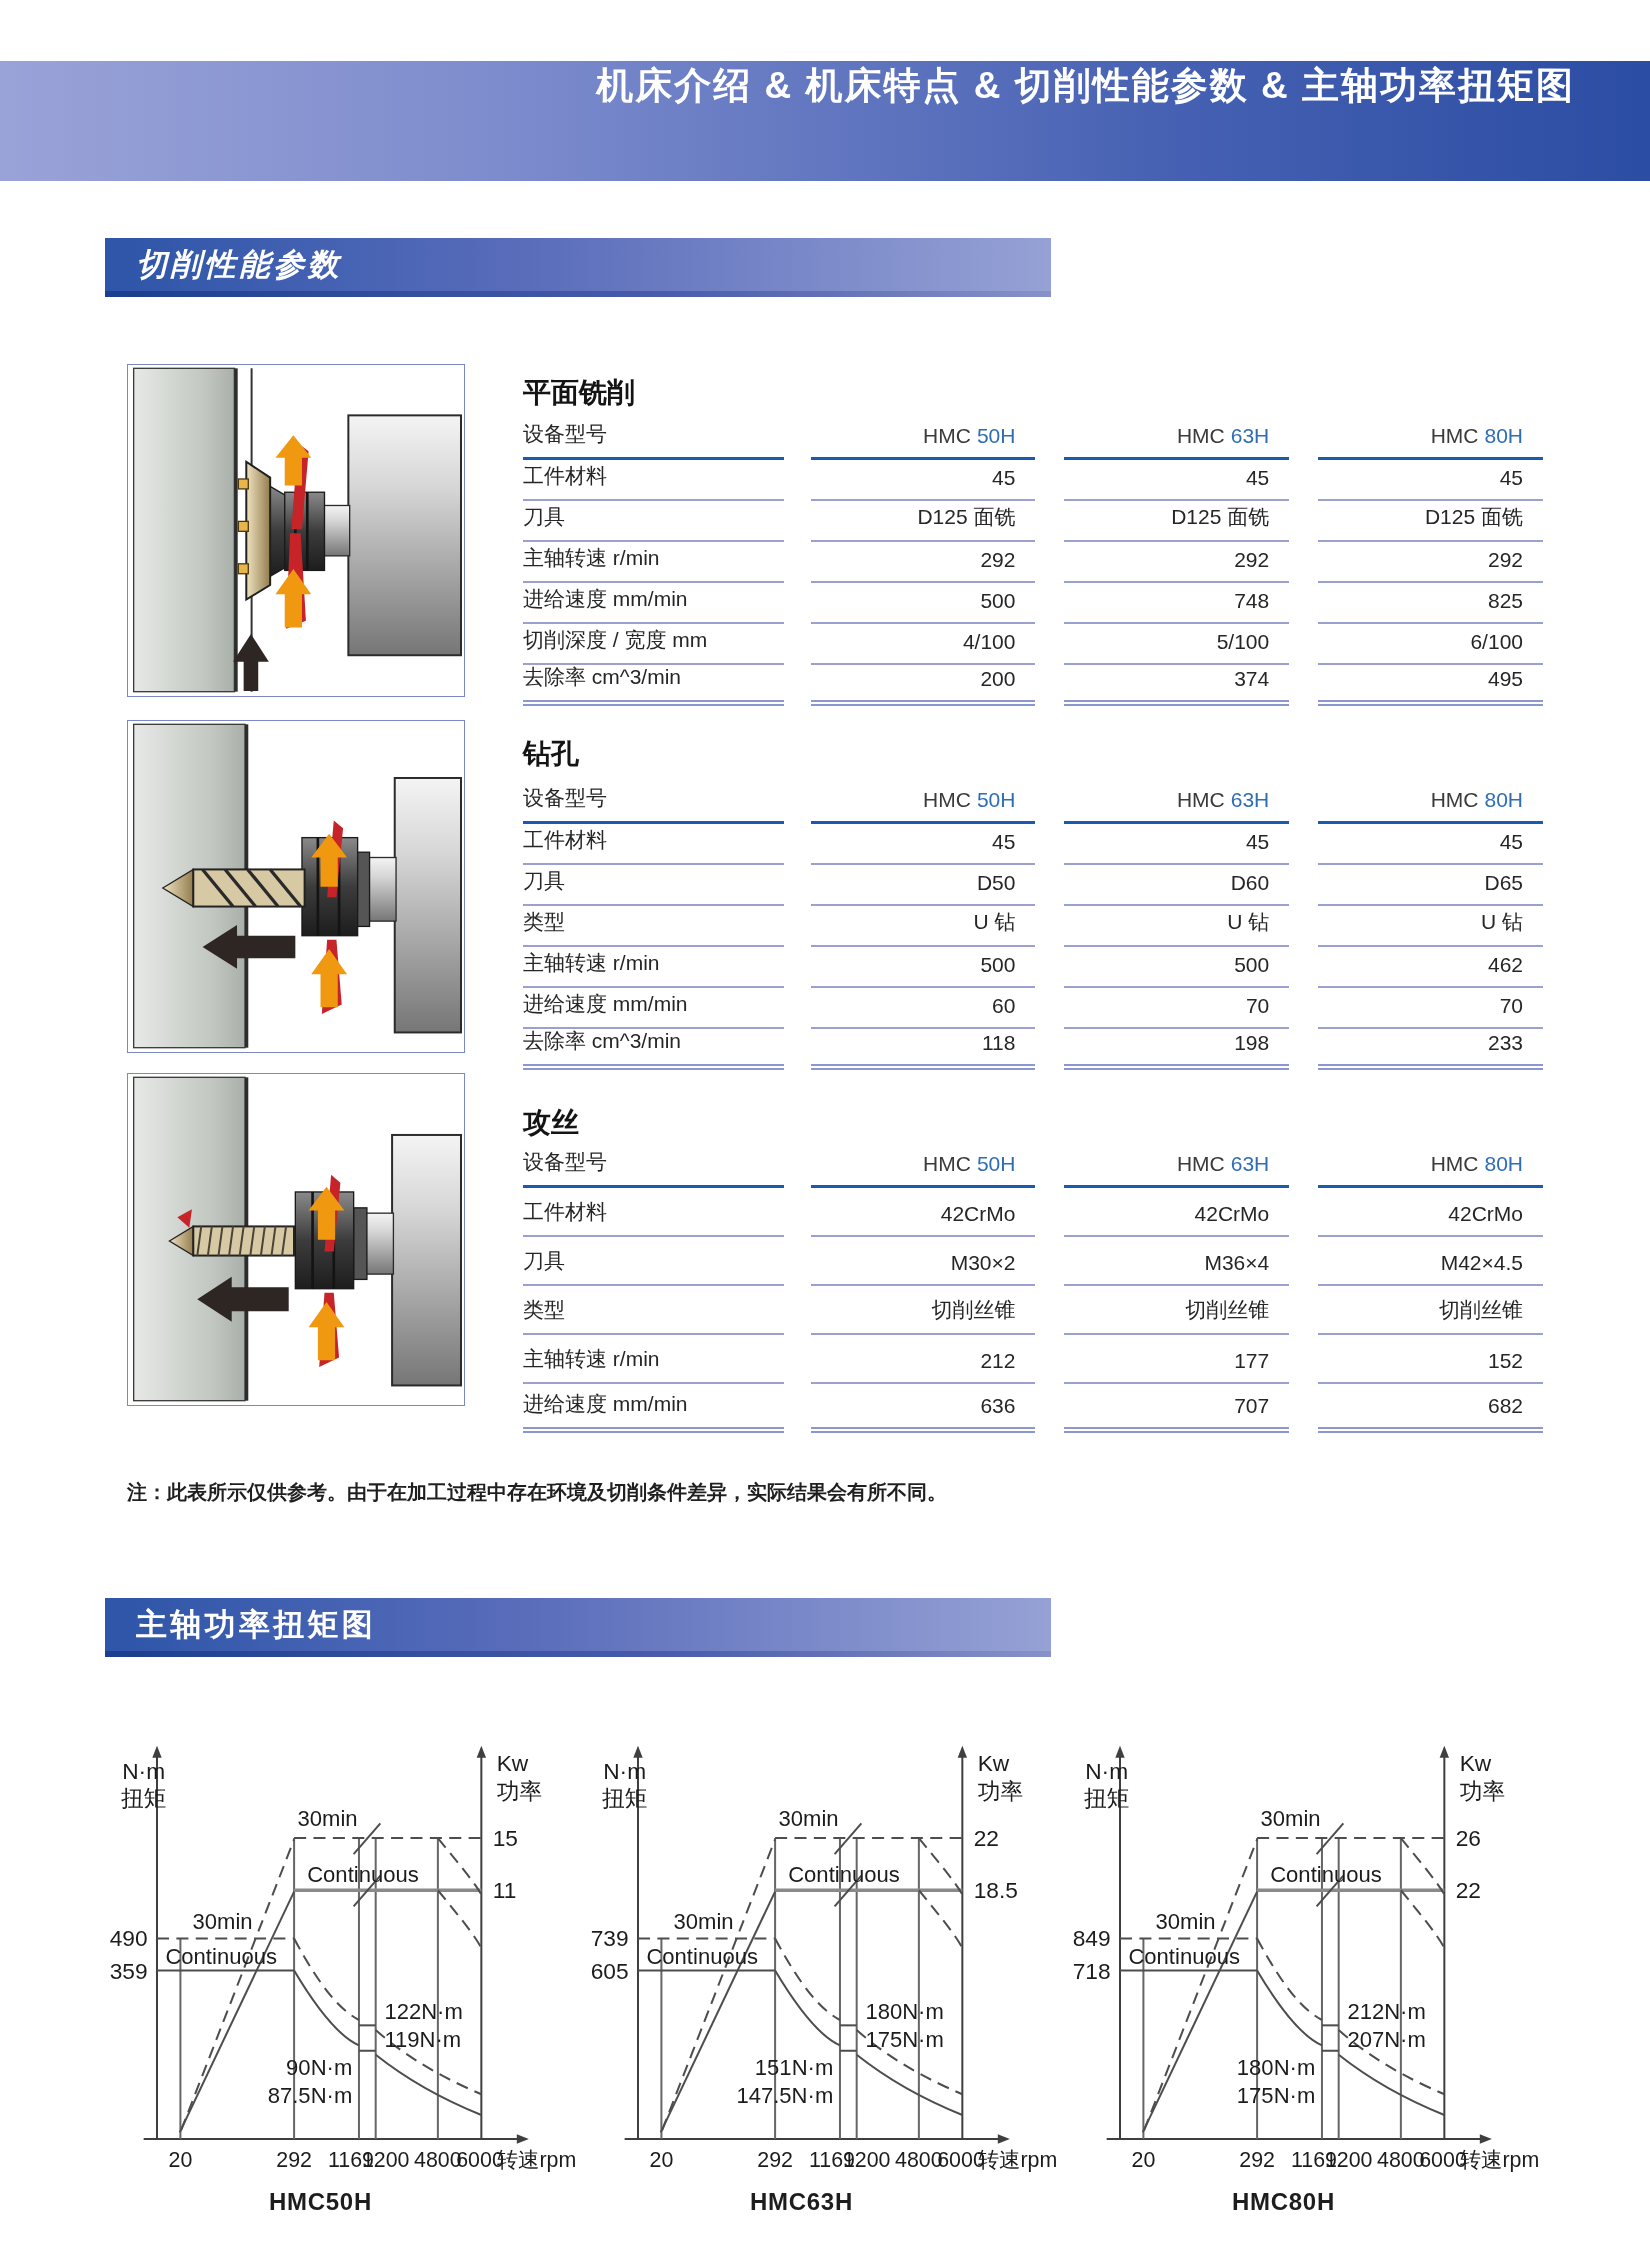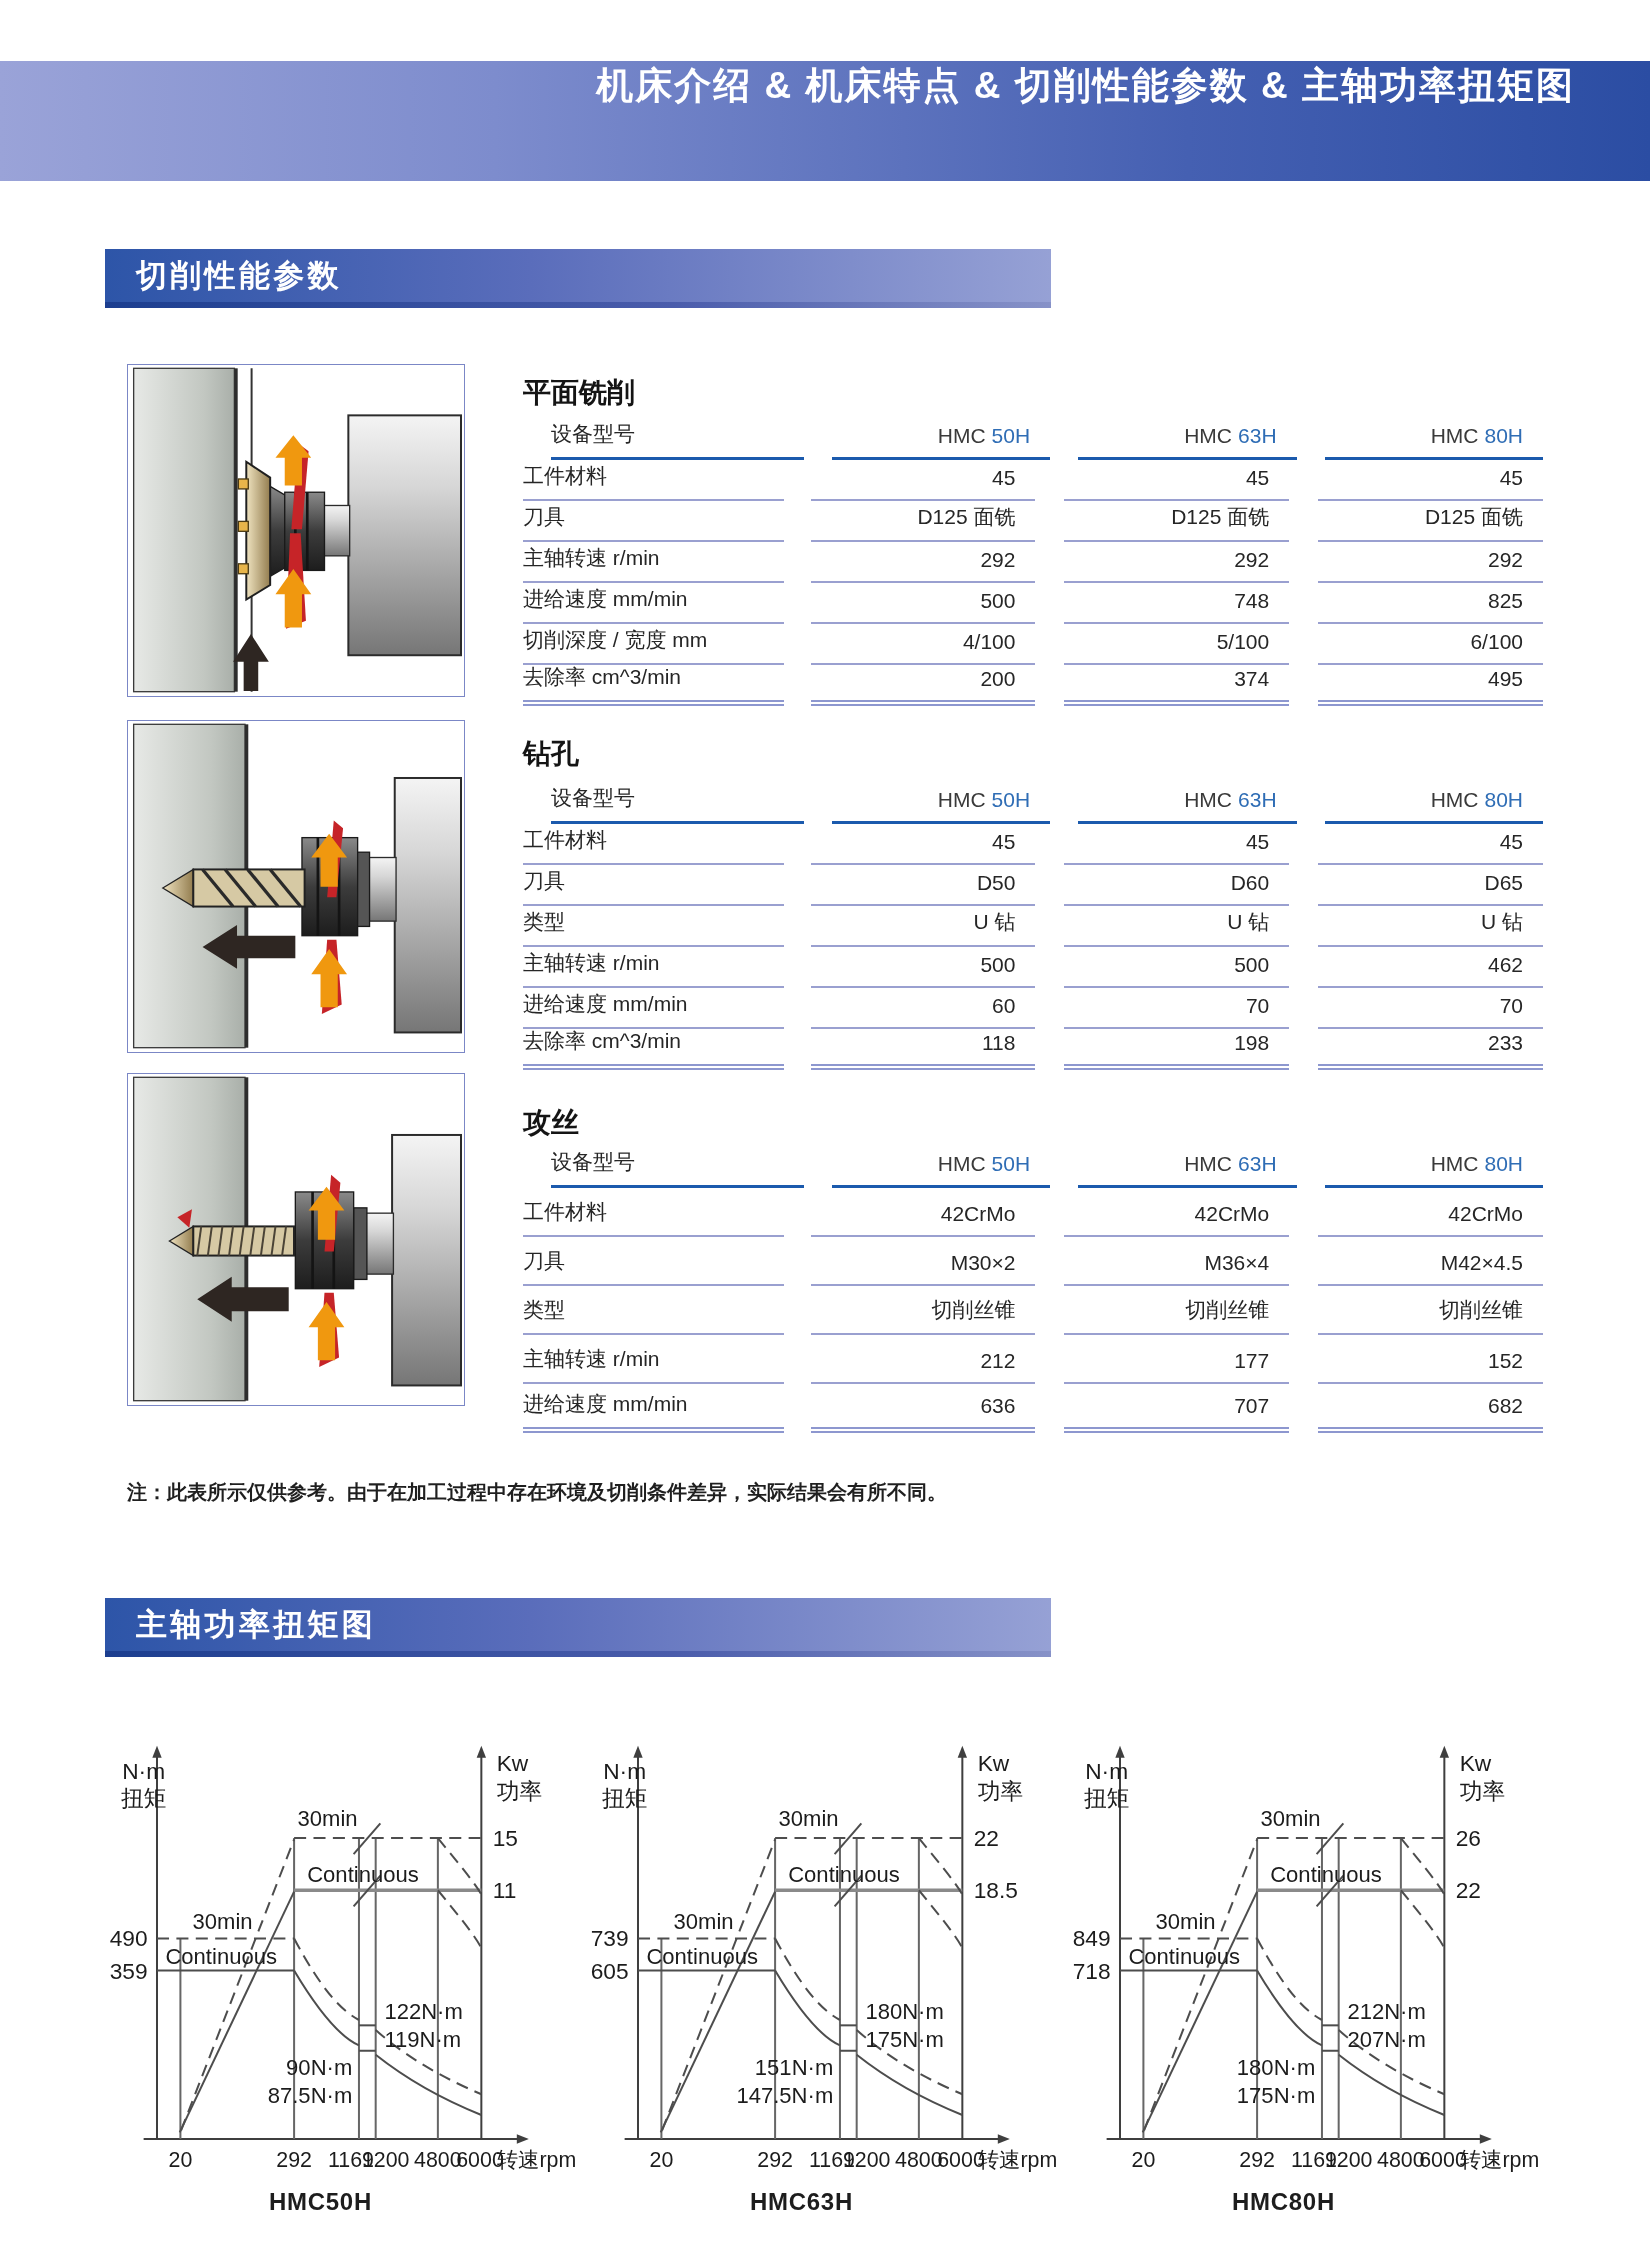--- a/index.html
+++ b/index.html
@@ -28,21 +28,21 @@
   
   .tbl-title{position:absolute;left:523px;font-size:28px;font-weight:700;color:#141414;white-space:nowrap;}
   .spec-table{position:absolute;left:523px;width:1020px;}
   .trow{display:flex;width:1020px;}
   .cell{display:flex;align-items:flex-end;box-sizing:border-box;padding-bottom:8.7px;
     font-size:21px;color:#262626;white-space:nowrap;}
   .cell.lbl{width:261px;justify-content:flex-start;}
   .cell.val{width:225px;justify-content:flex-end;padding-right:20px;}
   .cell.g1{margin-left:27px;}
   .cell.g2{margin-left:29px;}
-  .trow.hdr .cell{border-bottom:3.3px solid #1b5aad;margin-left:28px;}
+  .trow.hdr .cell{border-bottom:3.3px solid #1b5aad;}
   .trow.body .cell{border-bottom:2.7px solid #9aa0d0;}
   .trow.last .cell{border-bottom:6px double #8d97cf;}
   .hmc-name{color:#3a3a3a;}
   .hmc-code{color:#2f6db5;margin-left:6px;}
 
   .note{position:absolute;left:127px;top:1479px;font-size:20px;font-weight:600;color:#1f1f1f;white-space:nowrap;}
 
   
   .chart{position:absolute;top:1731px;width:535px;height:495px;}
   .chart svg{position:absolute;left:0;top:0;}
@@ -51,21 +51,21 @@
 </style>
 </head>
 <body>
 
 <div class="page">
 
   <div class="banner">
     <div class="banner-title">机床介绍 &amp; 机床特点 &amp; 切削性能参数 &amp; 主轴功率扭矩图</div>
   </div>
 
-  <div class="section-bar" style="top:249px;">
+  <div class="section-bar" style="top:238px;font-style:italic;">
     <span class="t">切削性能参数</span>
     <div class="bar-shadow"></div>
   </div>
 
   <div class="illu-box" style="top:364px;">
     <svg viewBox="0 0 506 498">
       <defs>
         <linearGradient id="w1" x1="0" y1="0" x2="1" y2="0">
           <stop offset="0" stop-color="#e7e9e6"></stop>
             <stop offset="0.7" stop-color="#c2c7c1"></stop>

